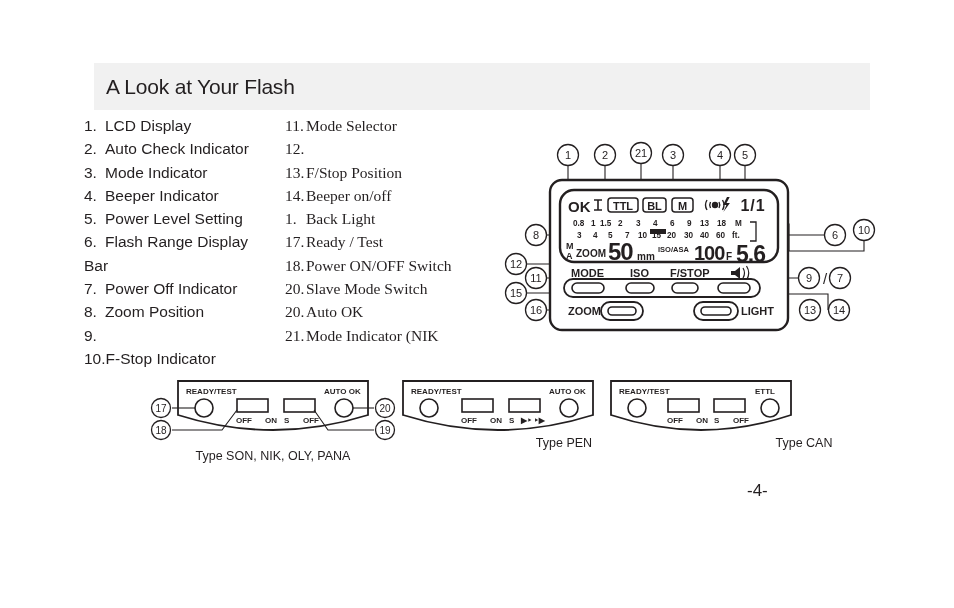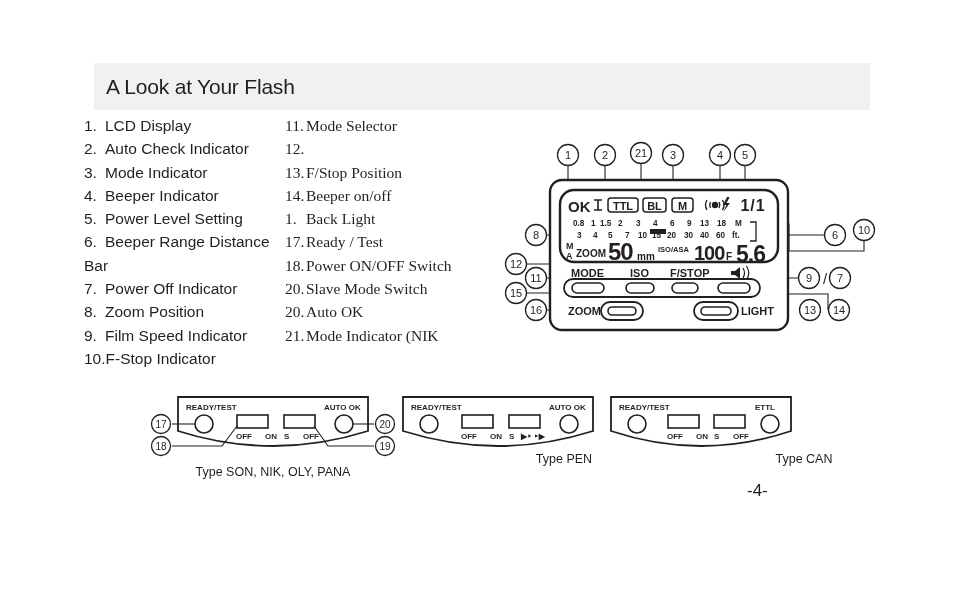--- a/index.html
+++ b/index.html
@@ -27,21 +27,21 @@
   .li{display:flex;white-space:nowrap;}
   .li .num{display:inline-block;min-width:21px;text-align:left;}
   .li.cont .num{min-width:0;}
 
   
   .pagenum{position:absolute;left:747px;top:481px;font-size:17px;color:#231f20;}
 
   
   .diagram{position:absolute;left:498px;top:138px;width:392px;height:210px;}
   svg{display:block;overflow:visible;}
-  .lcdwrap{position:absolute;left:148px;top:386px;width:700px;height:110px;text-align:center;}
+  .lcdwrap{position:absolute;left:148px;top:370px;width:700px;height:110px;text-align:center;}
 </style>
 </head>
 <body>
 
 <div class="page">
 
   <div class="header-band"></div>
   <div class="header-title">A Look at Your Flash</div>
 
   <div class="col col-left">
@@ -60,37 +60,36 @@
     <div class="li">
         <span class="num">4.</span>
         <span>Beeper Indicator</span>
       </div>
     <div class="li">
         <span class="num">5.</span>
         <span>Power Level Setting</span>
       </div>
     <div class="li">
         <span class="num">6.</span>
-        <span>Beeper Range Distance</span>
+        <span>Flash Range Display</span>
       </div>
     <div class="li cont">
         <span class="num"></span>
         <span>Bar</span>
       </div>
     <div class="li">
         <span class="num">7.</span>
         <span>Power Off Indicator</span>
       </div>
     <div class="li">
         <span class="num">8.</span>
         <span>Zoom Position</span>
       </div>
     <div class="li">
         <span class="num">9.</span>
-        <span>Film Speed Indicator</span>
       </div>
     <div class="li">
         <span class="num">10.</span>
         <span>F-Stop Indicator</span>
       </div>
   </div>
 
   <div class="col col-right">
     <div class="li">
         <span class="num">11.</span>

